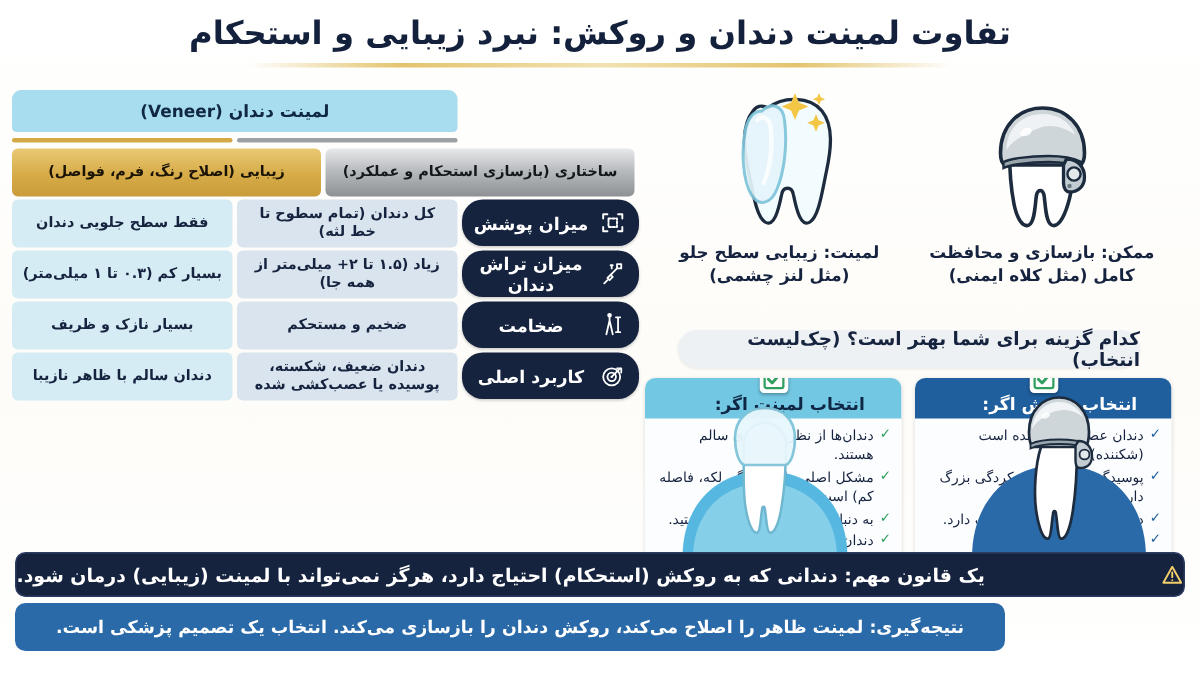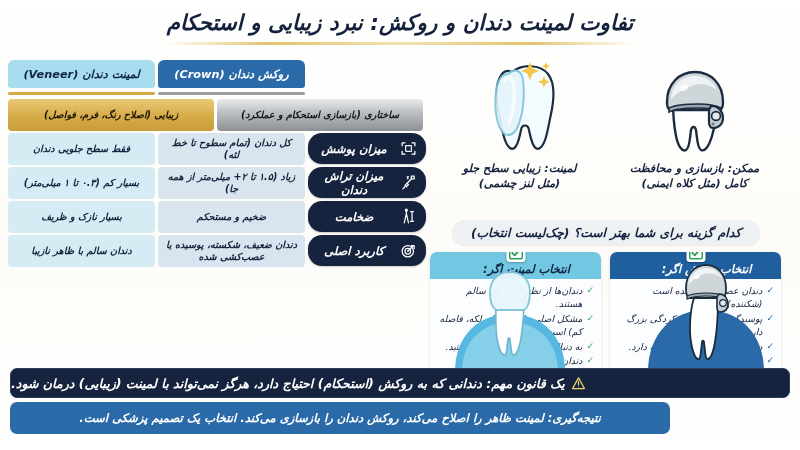--- a/index.html
+++ b/index.html
@@ -7,21 +7,20 @@
     width: 800px; height: 450px;
     font-family: "DejaVu Sans", "Liberation Sans", sans-serif;
     background: #ffffff;
     overflow: hidden;
   }
   #page {
     position: relative;
     width: 800px; height: 450px;
     background: linear-gradient(180deg,#ffffff 0%,#fdfcf8 55%,#ffffff 100%);
     direction: rtl;
-    font-style: italic;
   }
 
   
   .title-wrap {
     position: absolute; top: 10px; left: 0; width: 800px;
     text-align: center;
   }
   .title {
     font-size: 21.5px; font-weight: bold; color: #14213d;
     letter-spacing: -0.2px; line-height: 1.25;
@@ -127,21 +126,21 @@
   .head-underline .u.veneer { background: #d4a945; }
   .head-underline .u.crown { background: #9ca0a4; }
 
   
   .bottom-art { position: absolute; bottom: 78px; left: 0; width: 800px; height: 120px; pointer-events: none; }
 
   
   .warn-banner {
     position: absolute; left: 10px; top: 368px; width: 780px; height: 30px;
     background: #16233f; border-radius: 7px;
-    display: flex; align-items: center; justify-content: flex-end; gap: 6px;
+    display: flex; align-items: center; justify-content: space-between; gap: 6px;
     color: #ffffff; font-size: 12.6px; font-weight: bold;
     border: 1px solid #2c3d63;
   }
   .warn-banner .warn-ic { width: 15px; height: 15px; flex: 0 0 auto; }
   .concl-banner {
     position: absolute; left: 10px; top: 402px; width: 660px; height: 32px;
     background: #2a6aa8; border-radius: 7px;
     display: flex; align-items: center; justify-content: center;
     color: #ffffff; font-size: 11.6px; font-weight: bold;
   }
@@ -197,21 +196,20 @@
         <div>کامل (مثل کلاه ایمنی)</div>
       </div>
     </div>
 
   </div>
 
   <div class="table">
 
     <div class="trow thead-row">
       <div class="head-spacer"></div>
-      <div class="head-cell crown">روکش دندان (Crown)</div>
       <div class="head-cell veneer">لمینت دندان (Veneer)</div>
     </div>
     <div class="head-underline">
       <div class="sp"></div>
       <div class="u crown"></div>
       <div class="u veneer"></div>
     </div>
 
     <div class="trow highlight">
       <div class="cell-val crown">ساختاری (بازسازی استحکام و عملکرد)</div>

